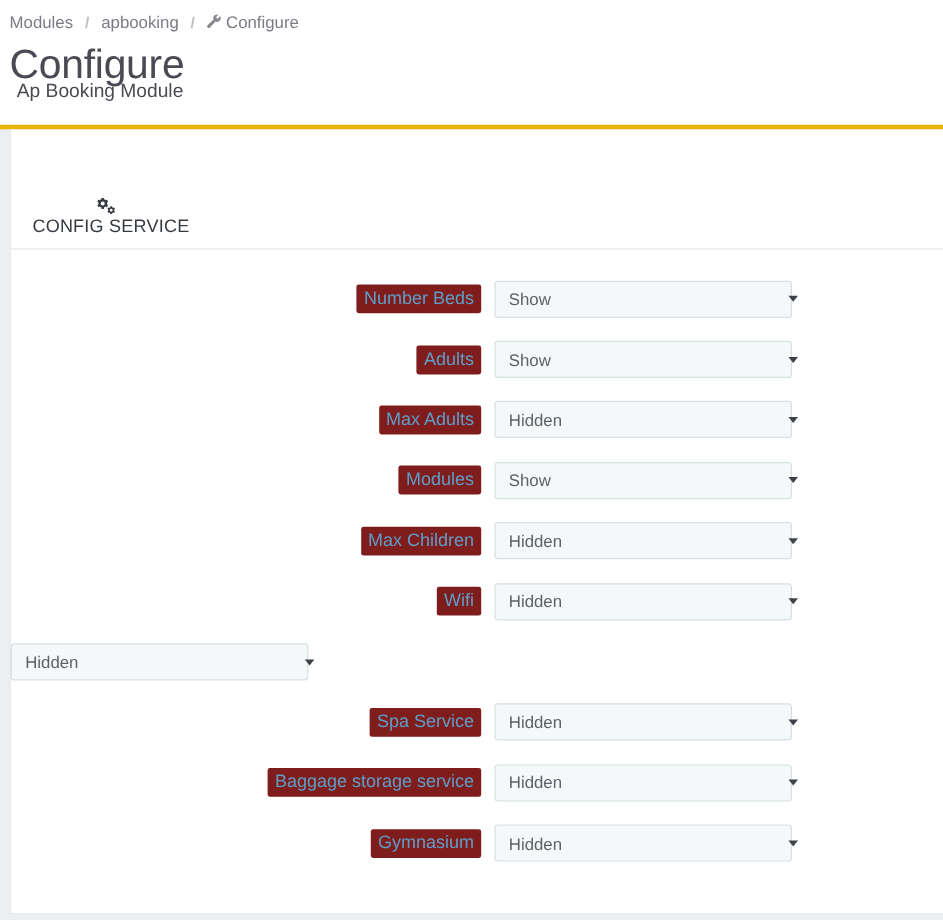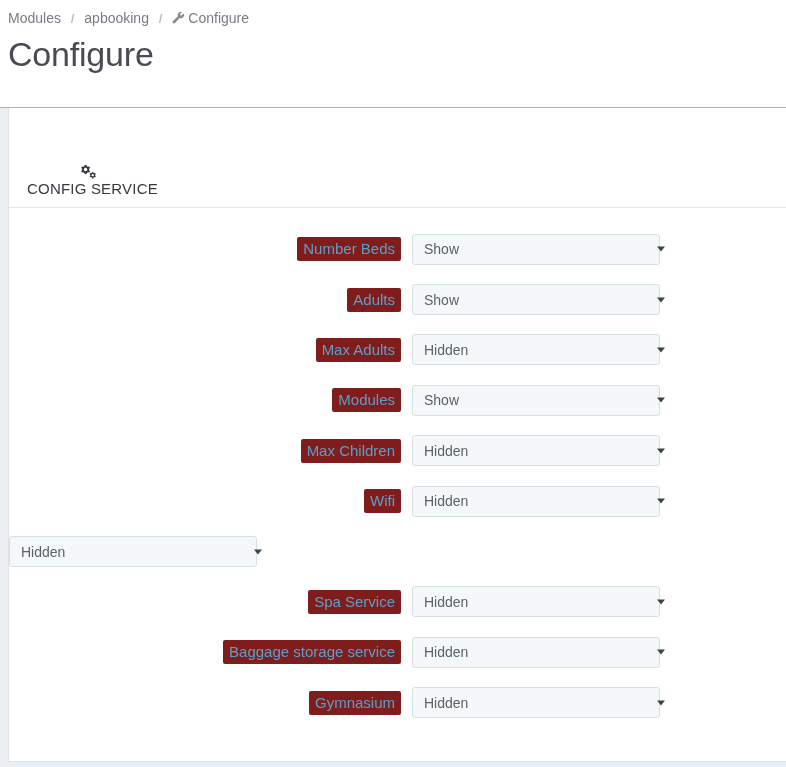--- a/index.html
+++ b/index.html
@@ -16,21 +16,21 @@
     position: relative;
   }
 
   
   .page-header {
     position: relative;
     background: #ffffff;
     padding: 0;
     height: 108px;
     box-sizing: border-box;
-    border-bottom: 1px solid #eab308;
+    border-bottom: 4px solid #eab308;
   }
 
   .breadcrumb {
     padding: 9px 0 0 8px;
     font-size: 14px;
     line-height: 18px;
     color: #7c7b85;
     white-space: nowrap;
   }
   .breadcrumb .crumb-link {
@@ -189,20 +189,21 @@
     <span class="crumb-sep">/</span>
     <span class="wrench-icon">
       <svg width="13" height="13" viewBox="0 0 16 16">
         <path d="M14.5 2.2c-.2-.2-.5-.2-.7 0l-2.1 2.1-1.4-.3-.3-1.4 2.1-2.1c.2-.2.2-.5-.1-.6C10.9-.6 8.8.1 7.7 1.6c-.8 1.1-.9 2.5-.4 3.7L1.2 11c-.7.7-.7 1.8 0 2.5s1.8.7 2.5 0l5.7-6.1c1.2.5 2.6.4 3.7-.4 1.5-1.1 2.1-3.2 1.4-4.8z" fill="#8a8a93"></path>
       </svg>
     </span><span class="crumb-current">Configure</span>
   </div>
 
   <div class="title-block">
     <h1 class="page-title">Configure</h1>
+    <div class="page-subtitle">Ap Booking Module</div>
   </div>
 
 </div>
 
 <div class="content-area">
 
   <div class="panel">
 
     <div class="panel-heading">
       <div class="panel-heading-inner">

